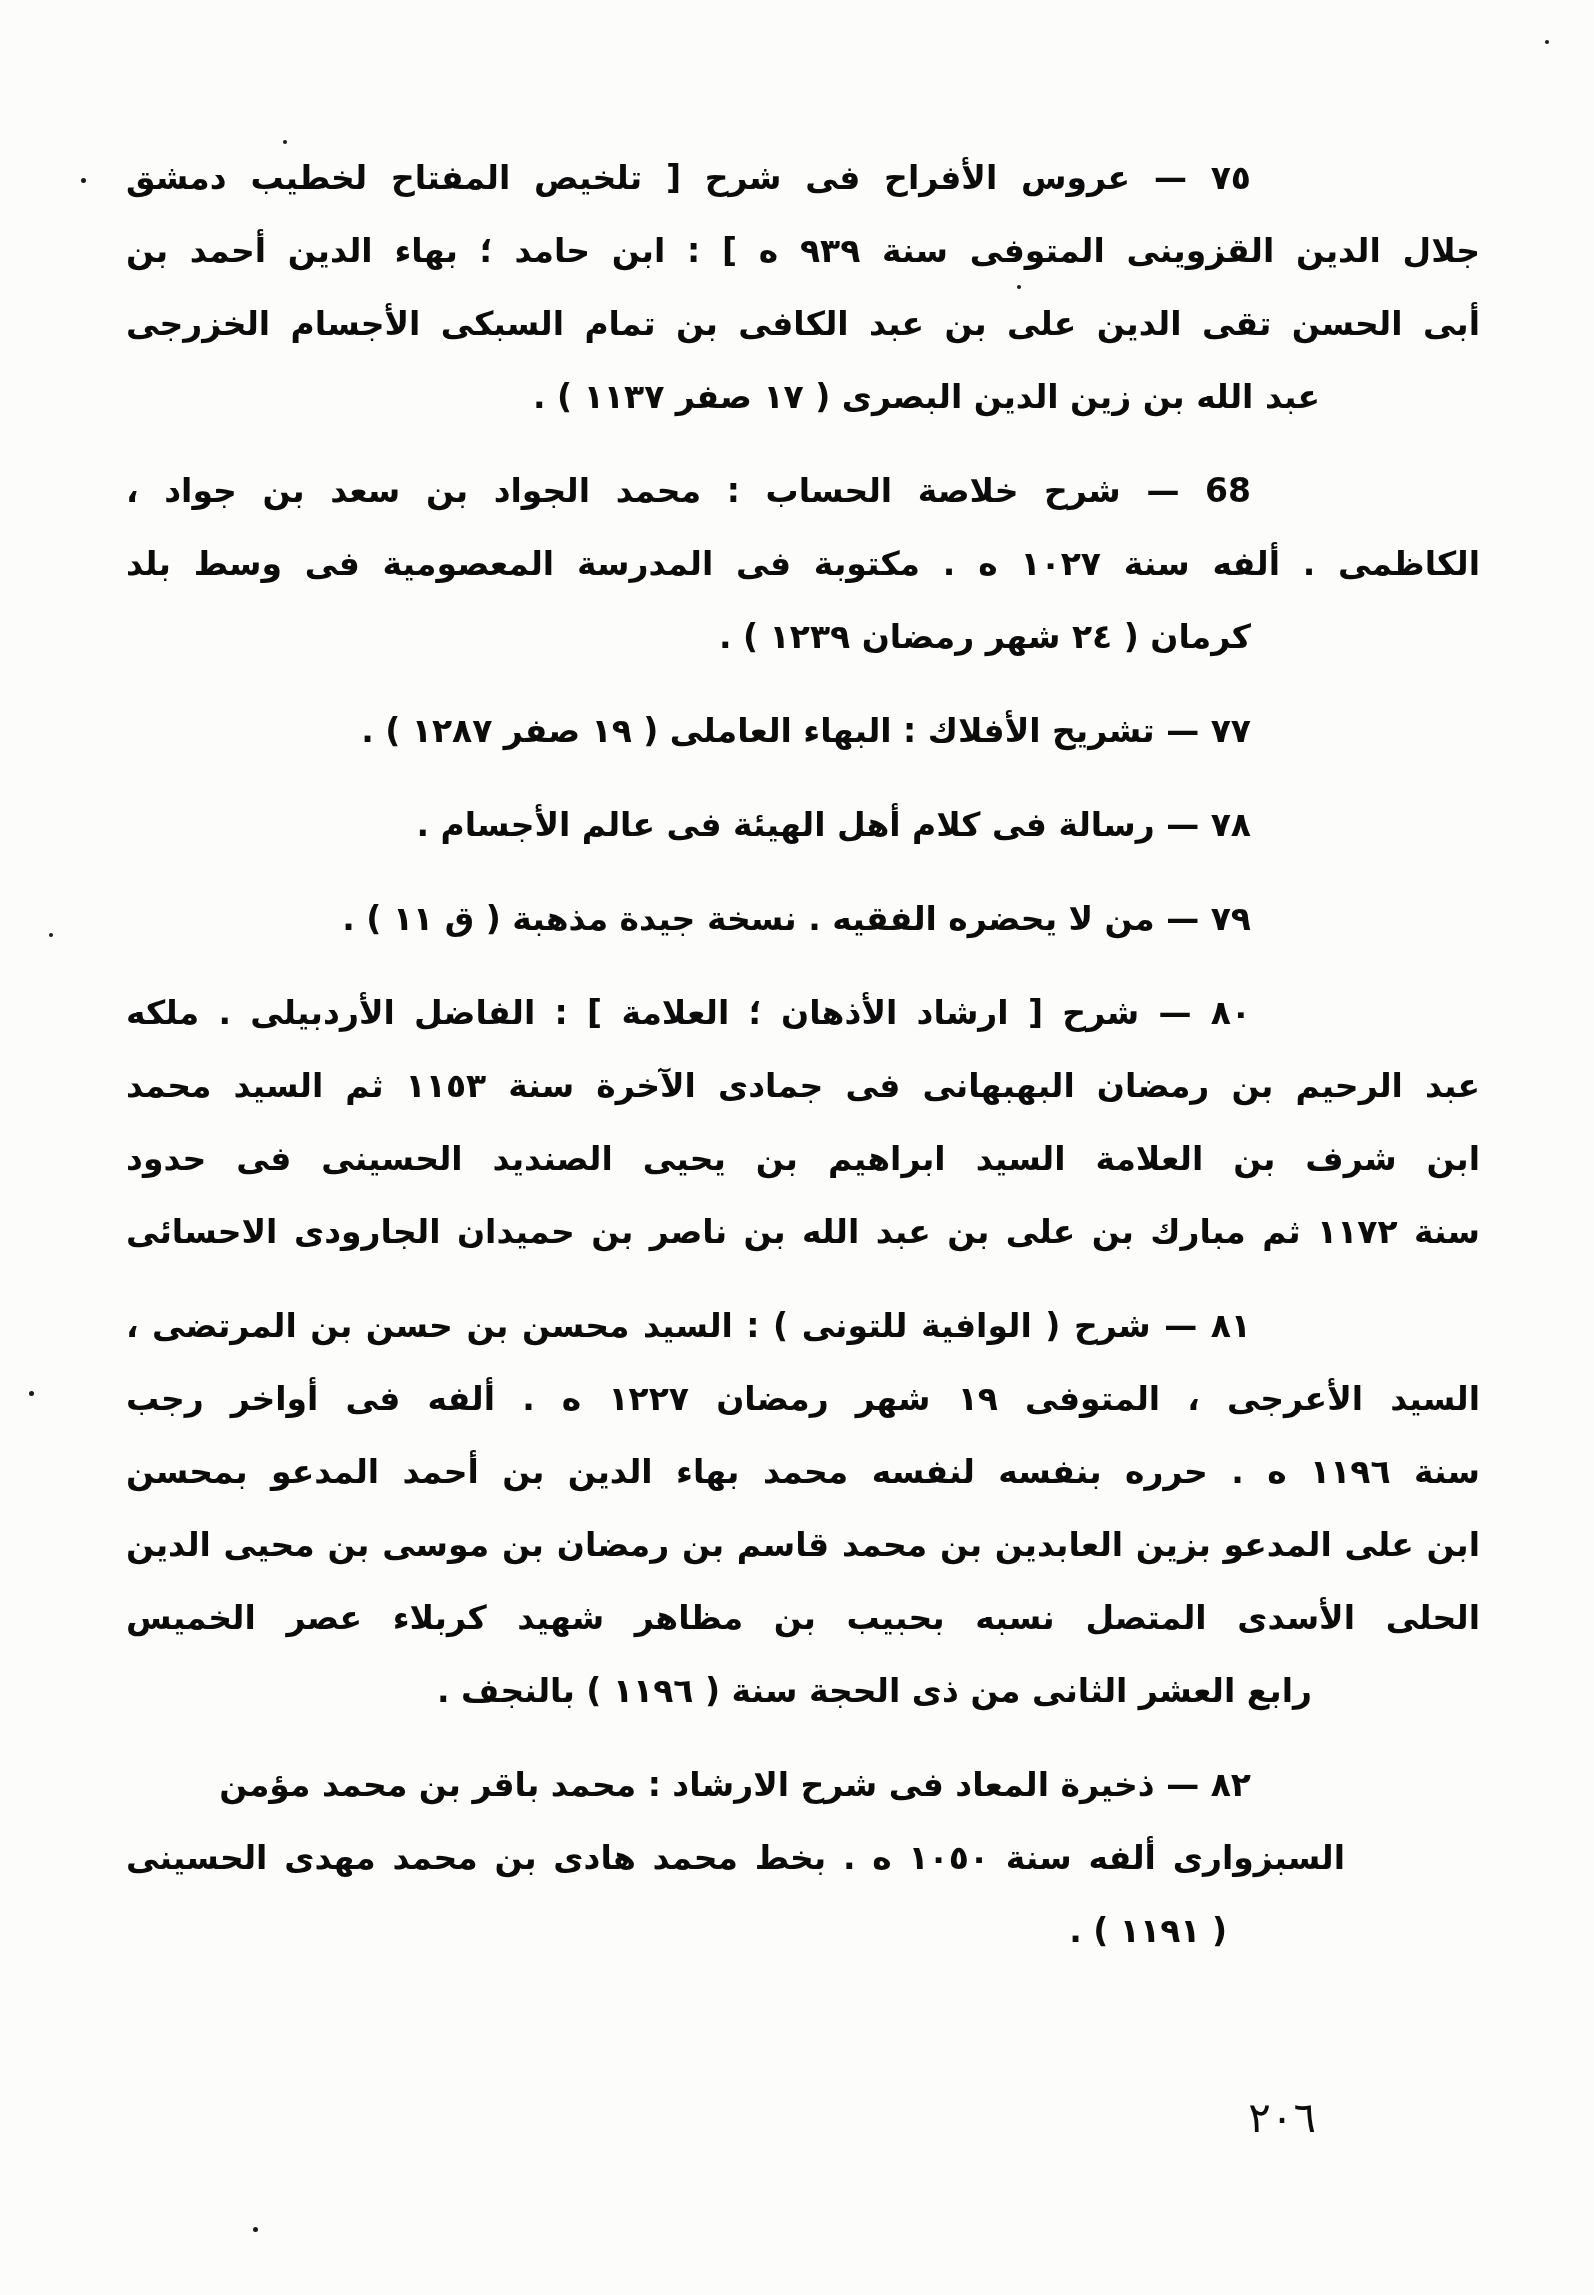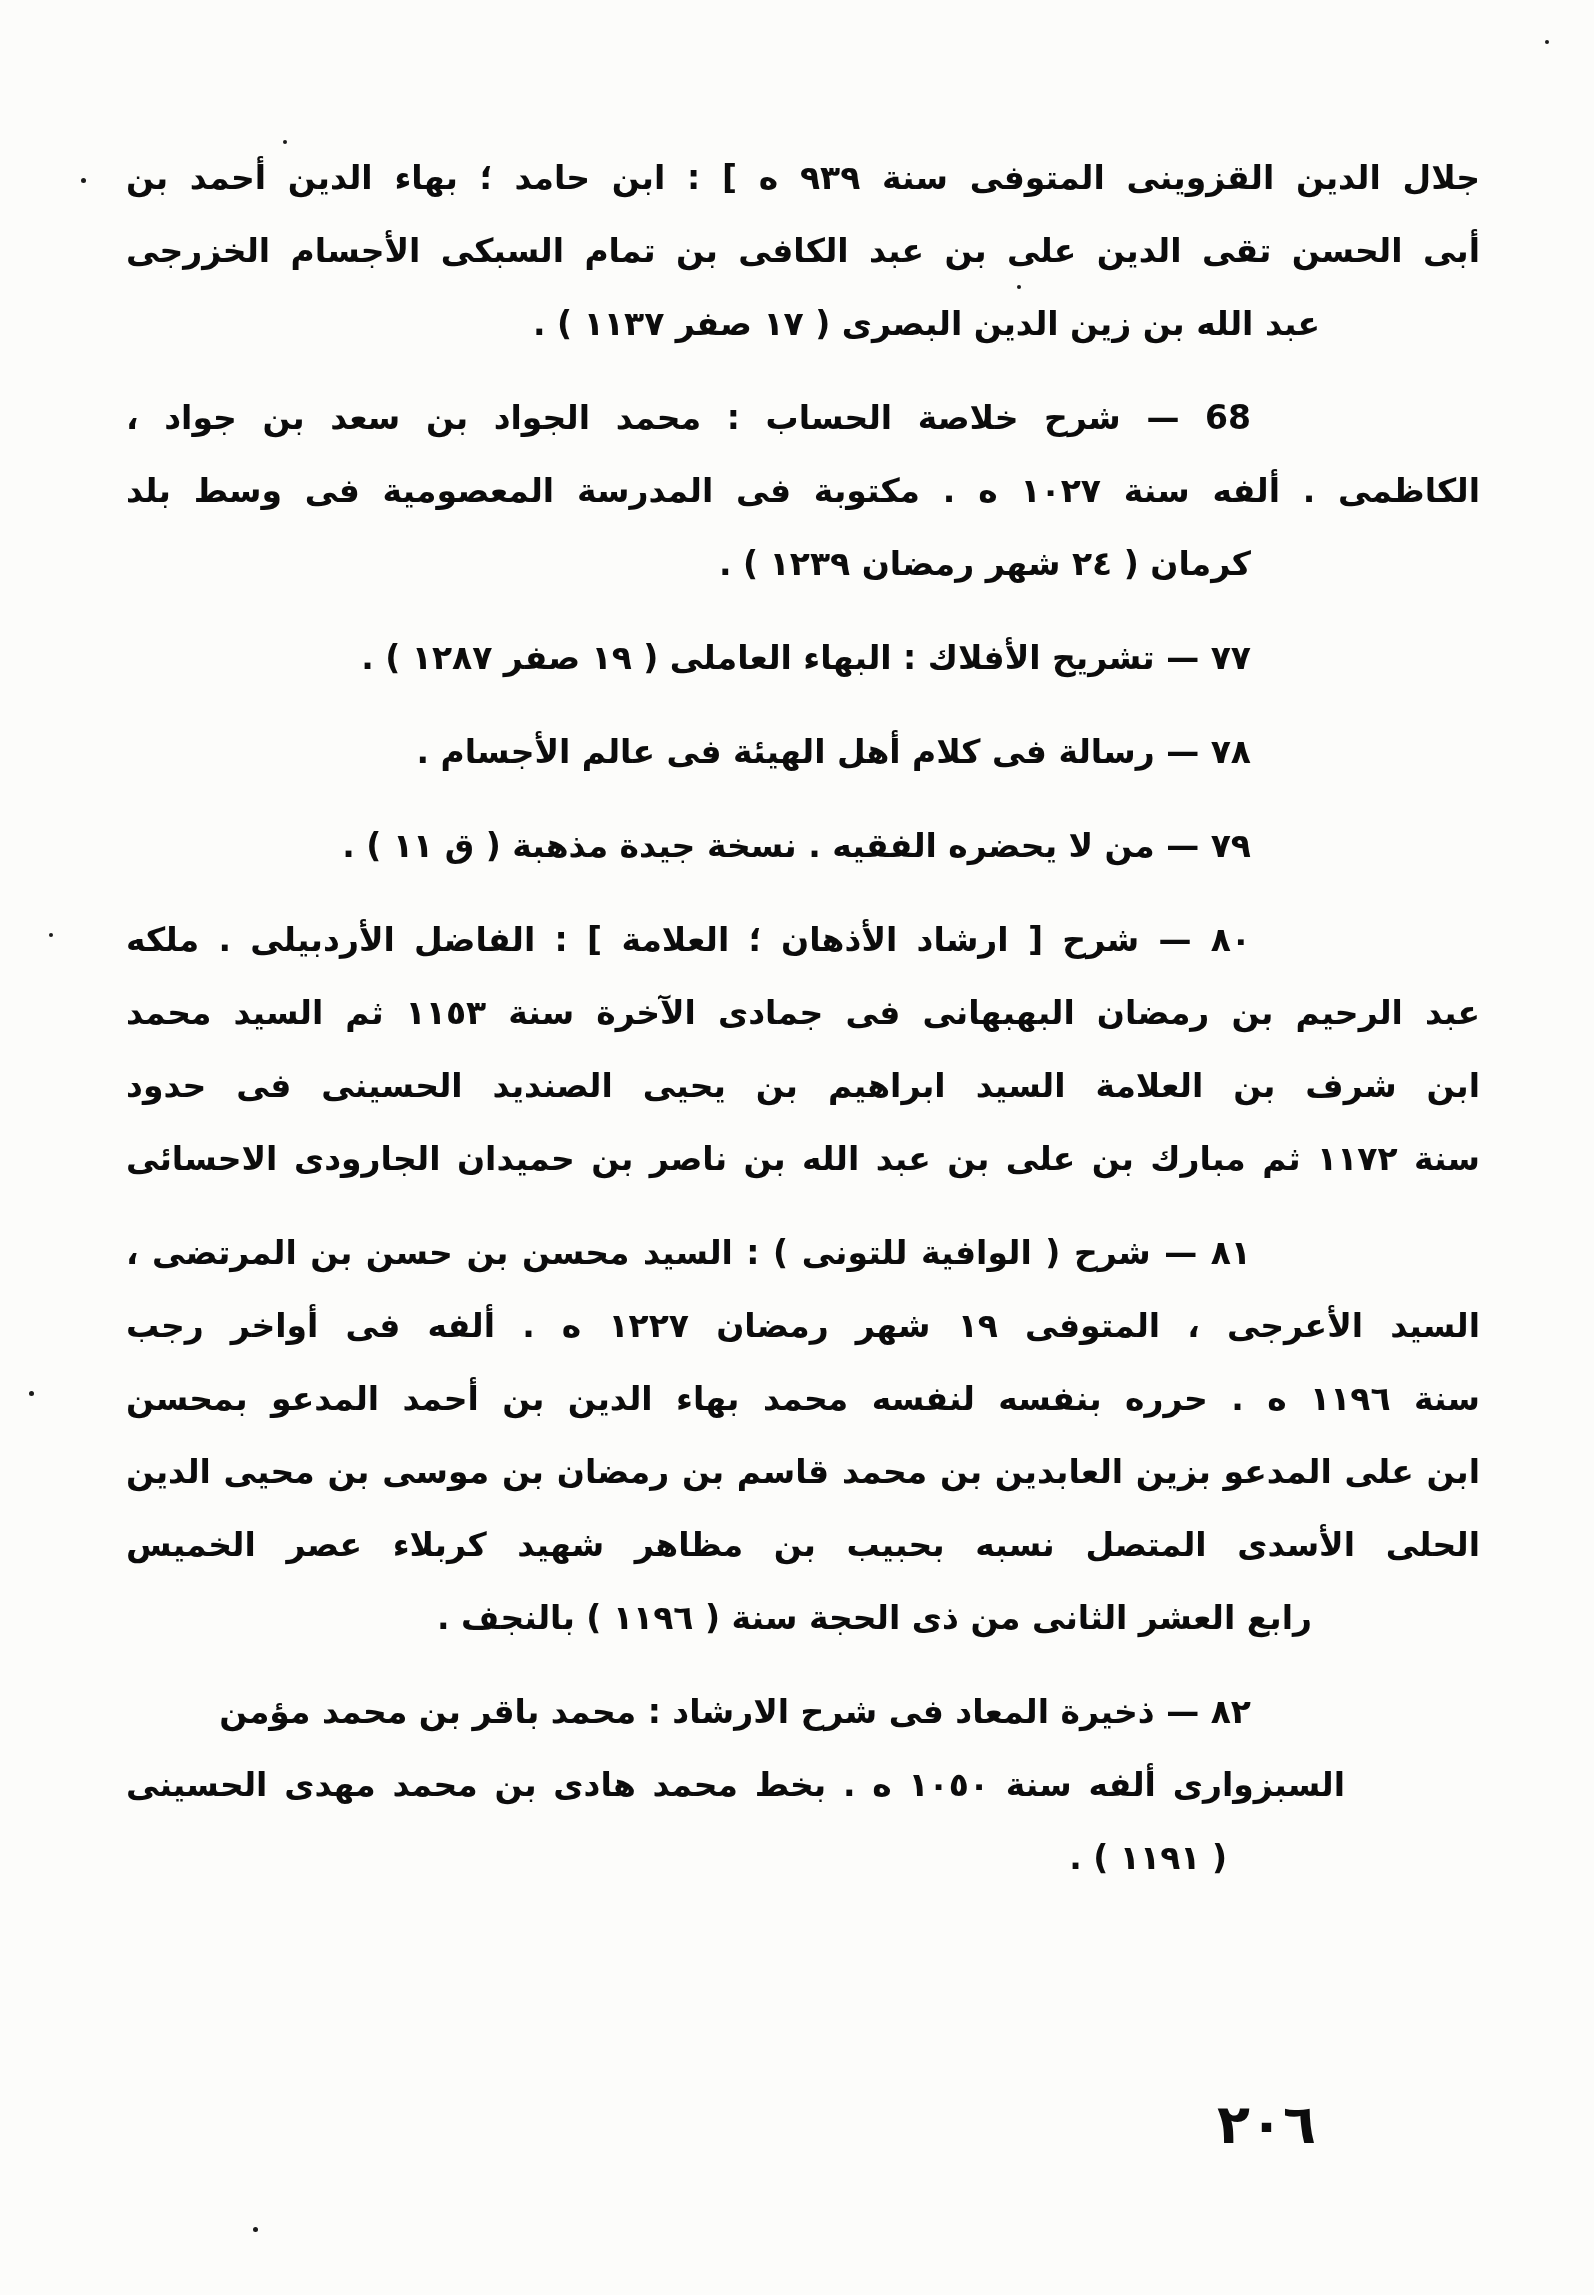--- a/index.html
+++ b/index.html
@@ -32,35 +32,36 @@
   
   .short{text-align:center;text-align-last:right;}
   .pr-160{padding-right:135px;}
   .pr-190{padding-right:160px;}
   .pr-200{padding-right:168px;}
   .pr-272{padding-right:229px;}
   .pr-300{padding-right:253px;}
   .page-number{
     position:absolute;
     top:2093px;right:278px;
-    font-size:54px;font-weight:700;
+    font-size:42px;font-weight:400;
     direction:rtl;
   }
   .speck{
     position:absolute;background:#1a1a1a;border-radius:50%;
   }
 </style>
 </head>
 <body>
 
 <div class="page">
 
   <div class="text-block">
 
     <p class="entry">
+      <span class="line full first">٧٥ — عروس الأفراح فى شرح [ تلخيص المفتاح لخطيب دمشق</span>
       <span class="line full">جلال الدين القزوينى المتوفى سنة ٩٣٩ ه ] : ابن حامد ؛ بهاء الدين أحمد بن</span>
       <span class="line full">أبى الحسن تقى الدين على بن عبد الكافى بن تمام السبكى الأجسام الخزرجى</span>
       <span class="line short pr-190">عبد الله بن زين الدين البصرى ( ١٧ صفر ١١٣٧ ) .</span>
     </p>
 
     <p class="entry">
       <span class="line full first">68 — شرح خلاصة الحساب : محمد الجواد بن سعد بن جواد ،</span>
       <span class="line full">الكاظمى . ألفه سنة ١٠٢٧ ه . مكتوبة فى المدرسة المعصومية فى وسط بلد</span>
       <span class="line short pr-272">كرمان ( ٢٤ شهر رمضان ١٢٣٩ ) .</span>
     </p>

